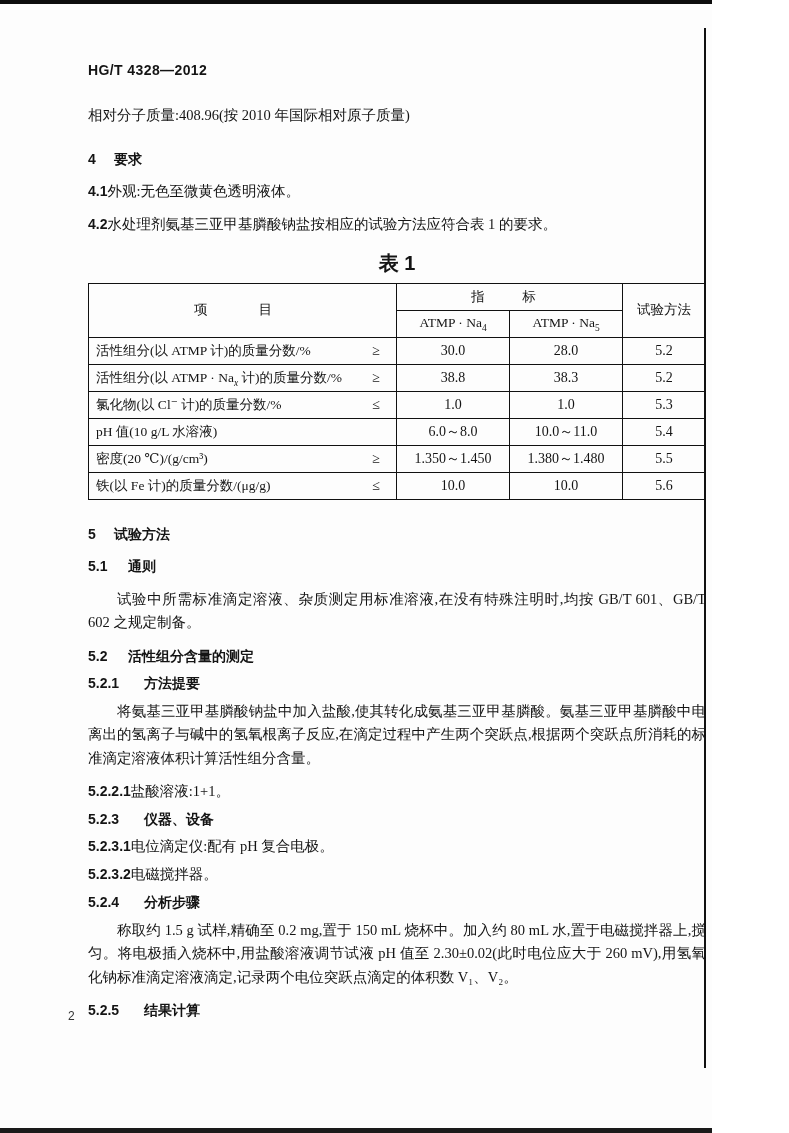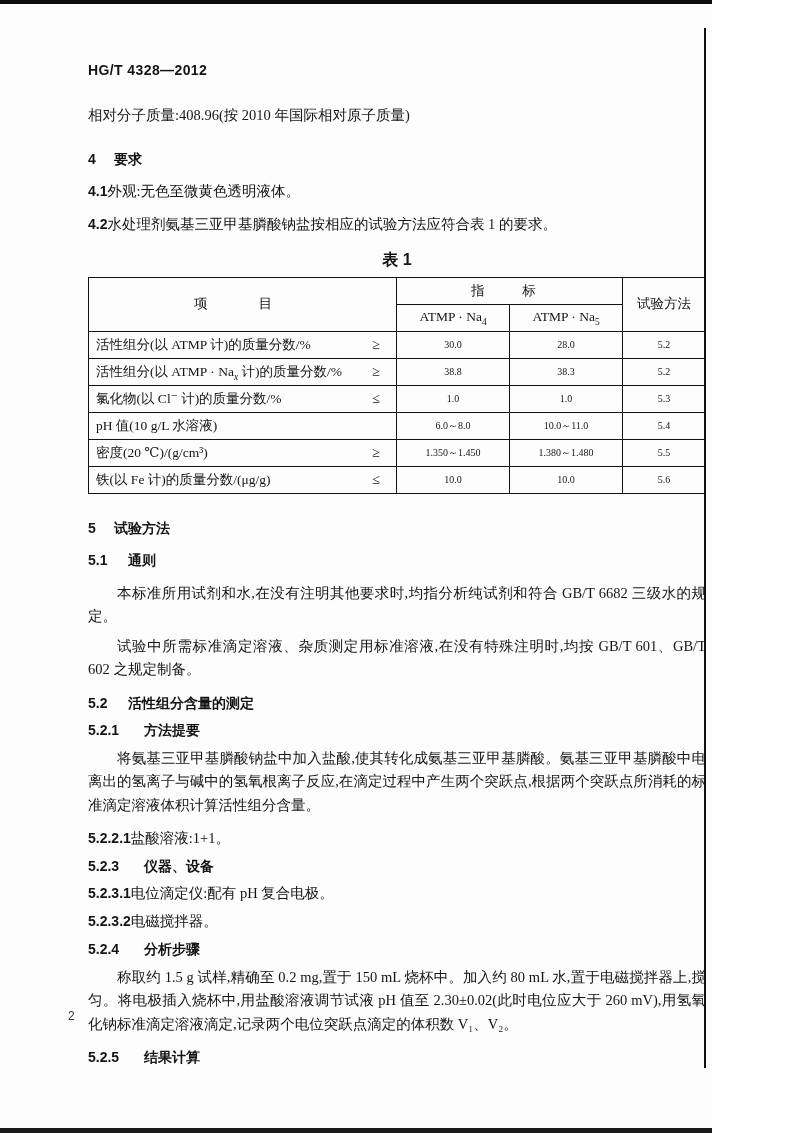--- a/index.html
+++ b/index.html
@@ -89,21 +89,21 @@
     font-weight: normal;
     font-size: 14.5px;
   }
   .tight { margin-bottom: 6px; }
   .gap-before { margin-top: 22px; }
   .gap-before-lg { margin-top: 24px; }
   
   .table-caption {
     font-family: "Liberation Sans", sans-serif;
     font-weight: bold;
-    font-size: 16px;
+    font-size: 20px;
     text-align: center;
     margin: 14px 0 6px 0;
   }
   table.spec {
     border-collapse: collapse;
     width: 617px;
     table-layout: fixed;
     font-size: 13px;
   }
   table.spec th, table.spec td {
@@ -129,21 +129,21 @@
   }
   .cell-item .sign {
     position: absolute;
     right: 16px;
     top: 50%;
     transform: translateY(-50%);
     font-size: 14px;
   }
   .cell-val {
     text-align: center;
-    font-size: 10px;
+    font-size: 14px;
   }
   .th-indicator {
     letter-spacing: 0.9em;
     text-indent: 0.9em;
     text-align: center;
   }
   sub { font-size: 0.7em; }
   .ital { font-style: italic; }
   
   .folio {
@@ -246,21 +246,20 @@
       </tbody>
     </table>
 
     <div class="clause-h gap-before-lg">
       <span class="num">5</span><span class="txt">试验方法</span>
     </div>
 
     <div class="clause-h">
       <span class="num w2">5.1</span><span class="txt">通则</span>
     </div>
-    <p class="p p-indent tight">本标准所用试剂和水,在没有注明其他要求时,均指分析纯试剂和符合 GB/T 6682 三级水的规定。</p>
     <p class="p p-indent">试验中所需标准滴定溶液、杂质测定用标准溶液,在没有特殊注明时,均按 GB/T 601、GB/T 602 之规定制备。</p>
 
     <div class="clause-h tight">
       <span class="num w2">5.2</span><span class="txt">活性组分含量的测定</span>
     </div>
 
     <div class="clause-h tight">
       <span class="num w3">5.2.1</span><span class="txt">方法提要</span>
     </div>
     <p class="p p-indent">将氨基三亚甲基膦酸钠盐中加入盐酸,使其转化成氨基三亚甲基膦酸。氨基三亚甲基膦酸中电离出的氢离子与碱中的氢氧根离子反应,在滴定过程中产生两个突跃点,根据两个突跃点所消耗的标准滴定溶液体积计算活性组分含量。</p>

